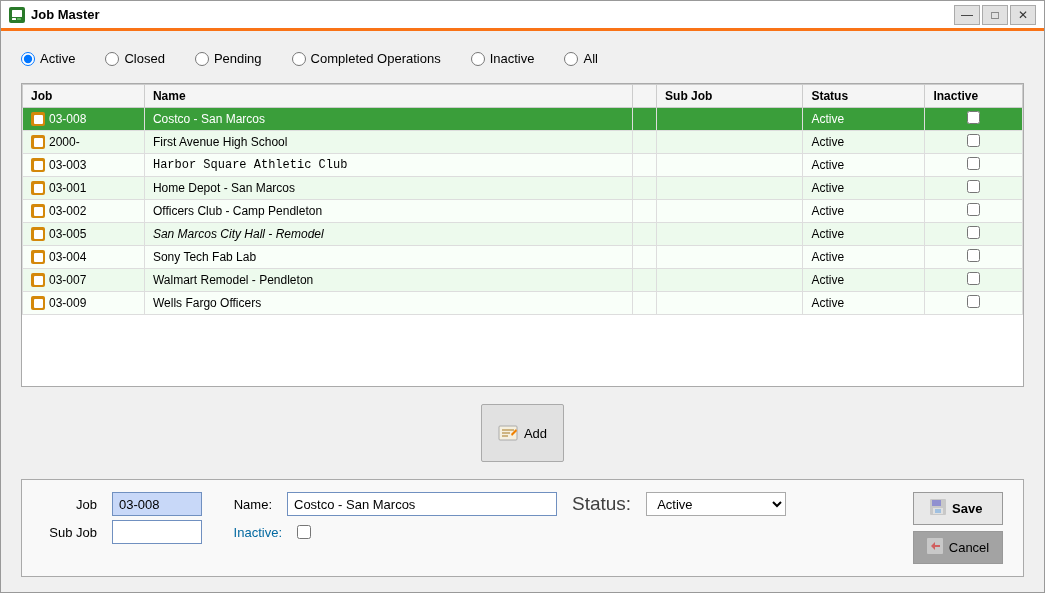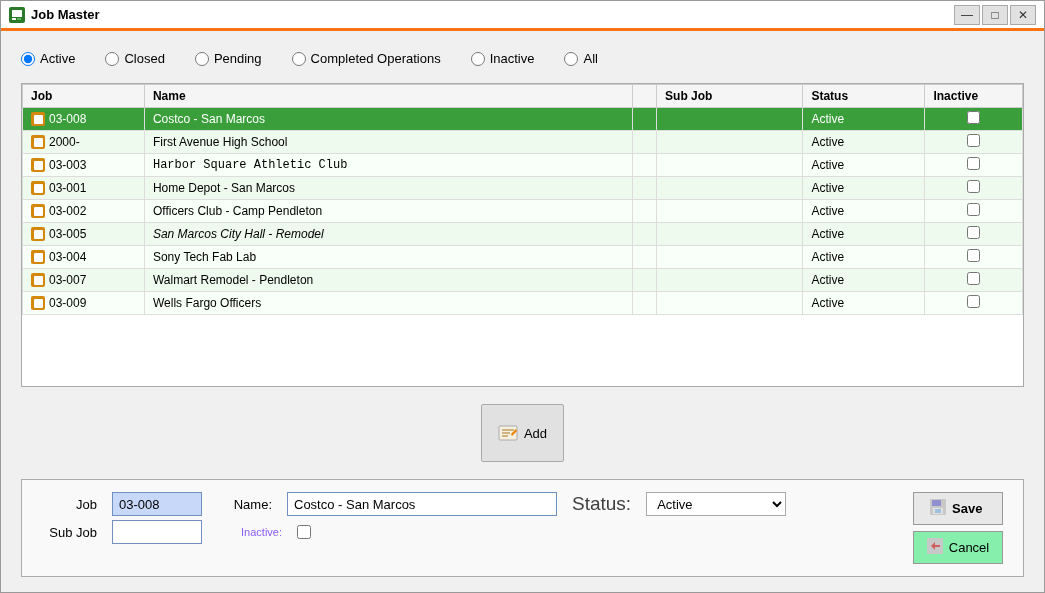--- a/index.html
+++ b/index.html
@@ -227,22 +227,22 @@
       padding: 3px 6px;
       font-size: 13px;
       height: 24px;
       width: 140px;
     }
     .status-label {
       font-size: 19px;
       color: #404040;
     }
     .inactive-label {
-      font-size: 11px;
-      color: #8b5cf6;
+      font-size: 13px;
+      color: #0369a1;
     }
     .inactive-check {
       width: 14px;
       height: 14px;
     }
 
     .save-btn {
       display: flex;
       align-items: center;
       gap: 6px;
@@ -252,21 +252,21 @@
       cursor: pointer;
       font-size: 13px;
       font-weight: 600;
       width: 90px;
     }
     .cancel-btn {
       display: flex;
       align-items: center;
       gap: 6px;
       padding: 6px 16px;
-      background: #86efac;
+      background: #a3a3a3;
       border: 1px solid #999;
       cursor: pointer;
       font-size: 13px;
       width: 90px;
       justify-content: center;
     }
 
     .detail-main {
       display: flex;
       align-items: flex-start;

